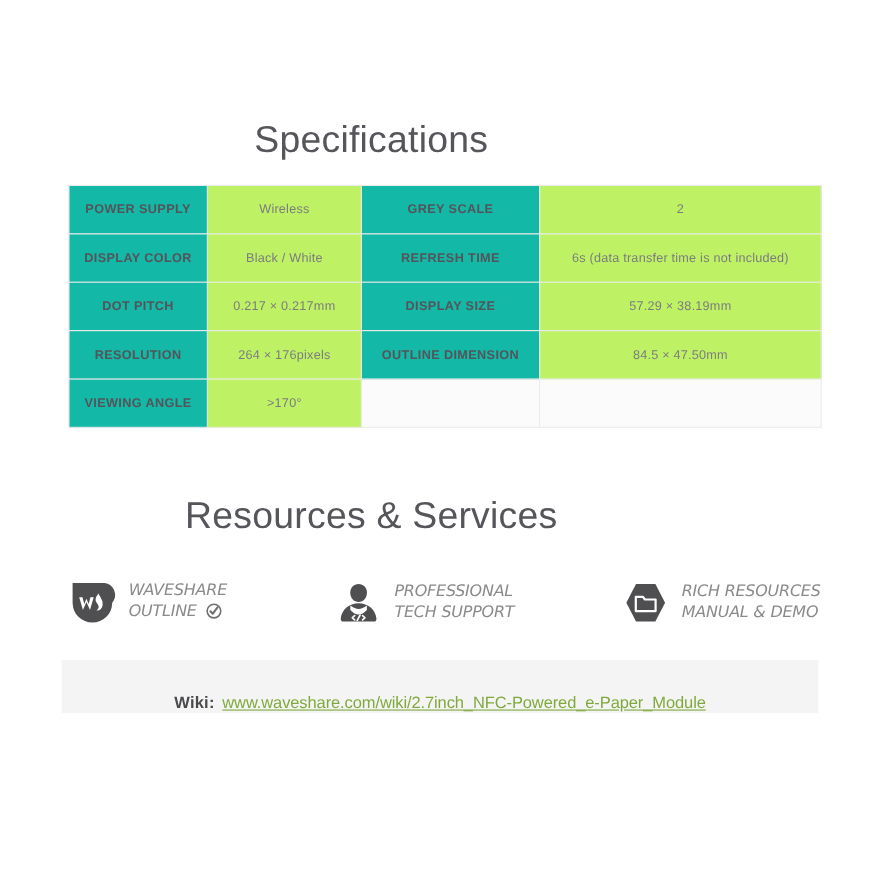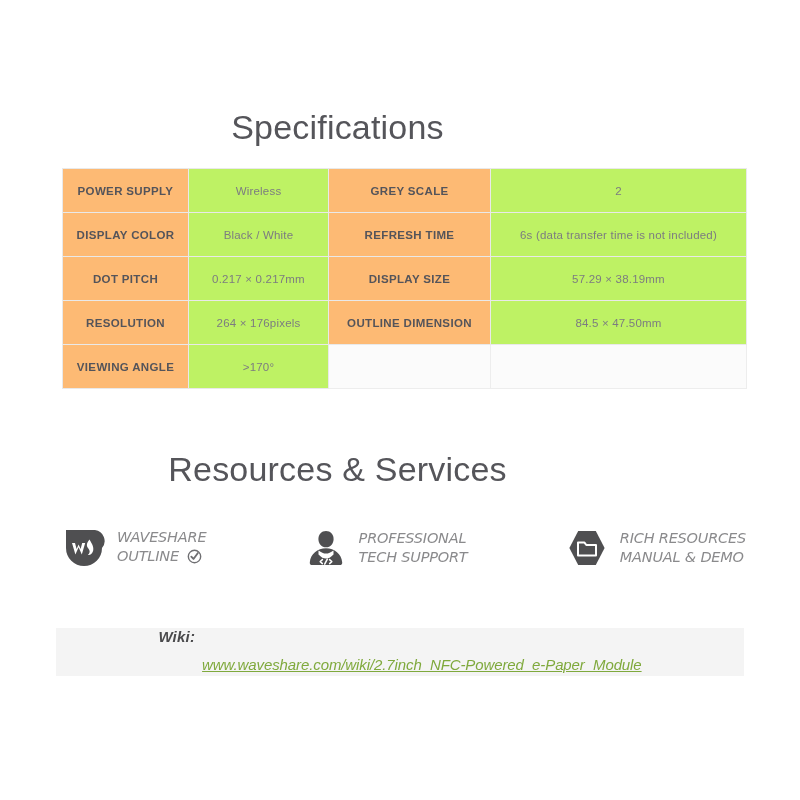--- a/index.html
+++ b/index.html
@@ -44,21 +44,21 @@
     border-collapse: collapse;
     table-layout: fixed;
   }
   .spec-table td {
     border: 1px solid #e9e9e9;
     height: 43px;
     padding: 0 6px;
     vertical-align: middle;
   }
   .spec-table td.label {
-    background: #fdba74;
+    background: #14b8a6;
     text-align: center;
     font-size: 11.5px;
     font-weight: bold;
     color: #54545a;
     letter-spacing: 0.35px;
   }
   .spec-table td.value {
     background: #bef264;
     text-align: center;
     font-size: 11.5px;
@@ -110,28 +110,27 @@
   .check-inline {
     display: inline-block;
     vertical-align: -3px;
     margin-left: 4px;
   }
 
   
   .wiki-bar {
     position: absolute;
     left: 56px;
-    top: 628px;
+    top: 600px;
     width: 688px;
     height: 48px;
     background: #f4f4f4;
     display: flex;
-    align-items: flex-start;
+    align-items: flex-end;
     justify-content: center;
-    font-style: italic;
   }
   .wiki-label {
     font-size: 15px;
     font-weight: bold;
     color: #4a4a4c;
     margin-right: 7px;
     letter-spacing: 0.2px;
   }
   .wiki-link {
     font-size: 15px;

